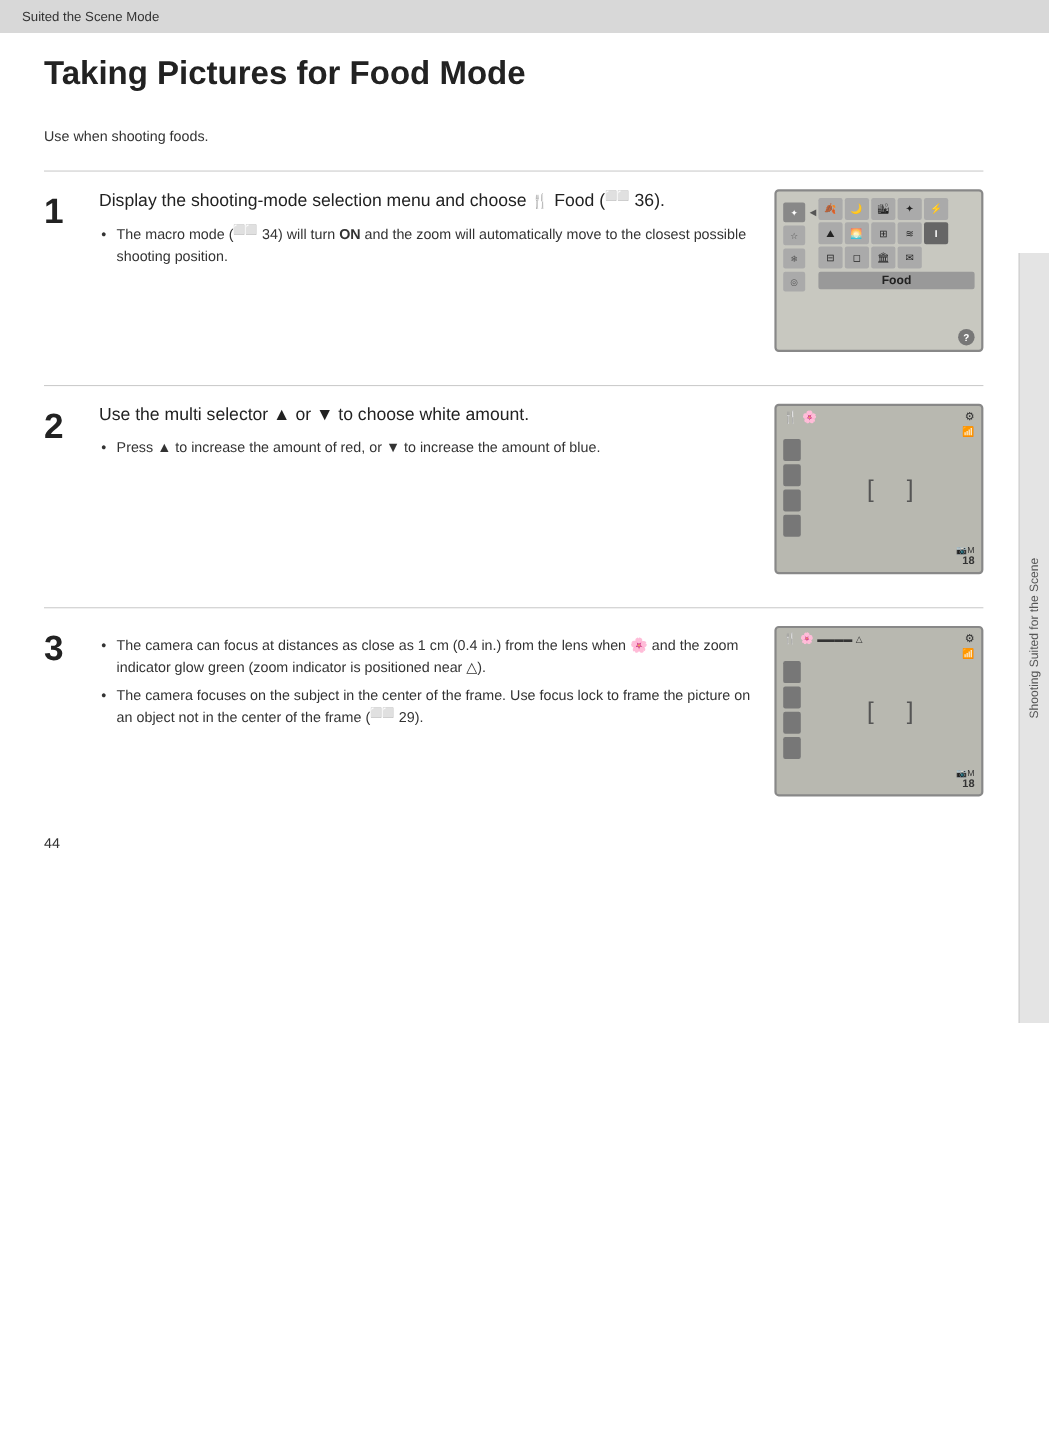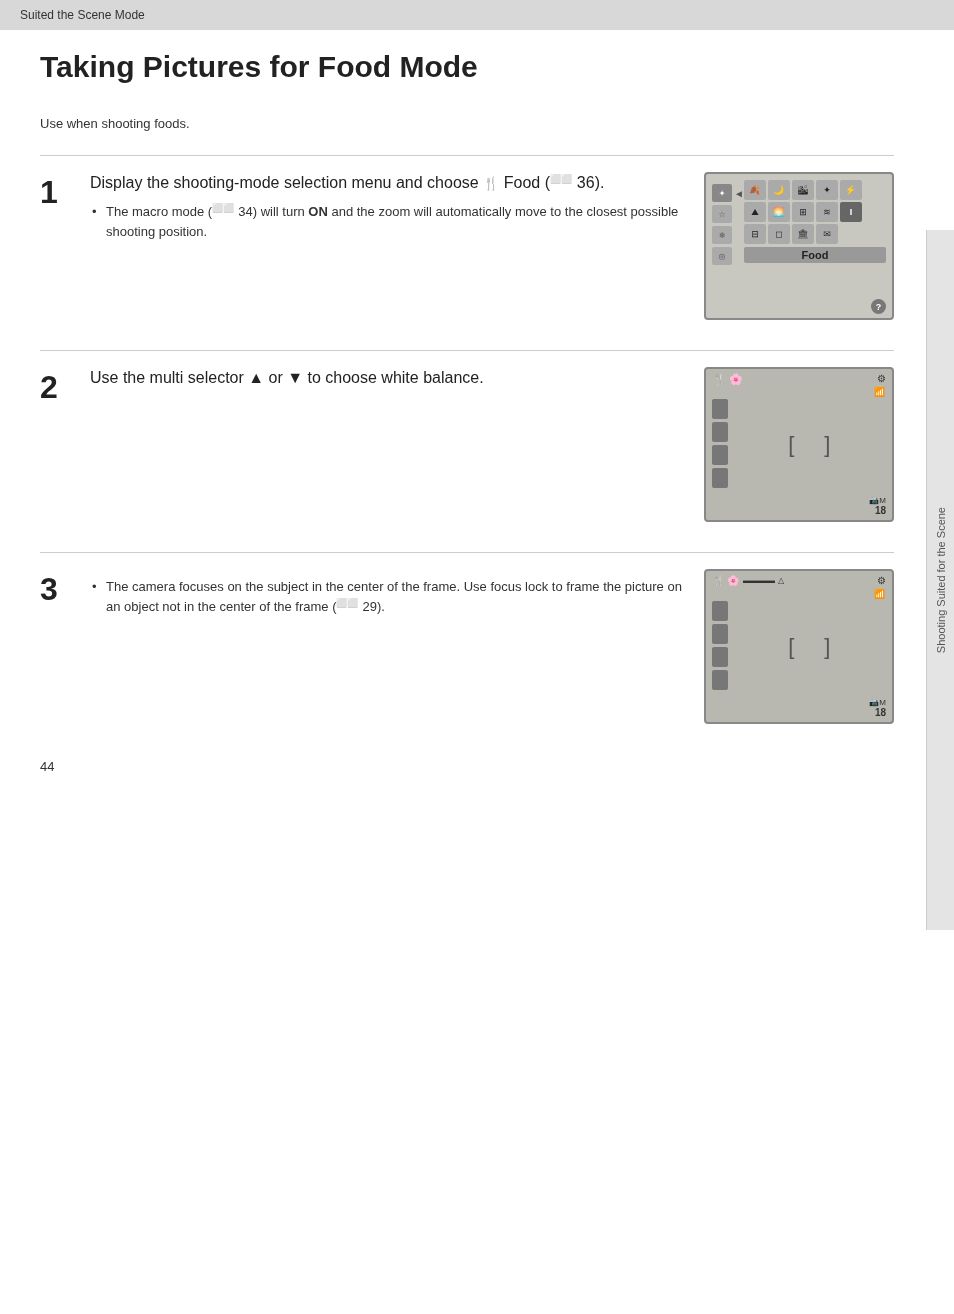--- a/index.html
+++ b/index.html
@@ -177,22 +177,27 @@
 
         <div style="position:absolute; bottom:4px; right:6px; width:15px; height:15px; background:#777; border-radius:50%; color:#fff; font-size:9px; display:flex; align-items:center; justify-content:center; font-weight:bold;">?</div>
       </div>
     </div>
   </div>
 
   <div class="step-section">
     <div class="step-number">2</div>
     <div class="step-content">
       <div class="step-heading">
-        Use the multi selector ▲ or ▼ to choose white balance.
-      </div>
+        Use the multi selector ▲ or ▼ to choose white amount.
+      </div>
+      <ul class="bullet-list">
+        <li>
+          Press ▲ to increase the amount of red, or ▼ to increase the amount of blue.
+        </li>
+      </ul>
     </div>
 
     <div class="screen-wrapper">
       <div style="width:190px; height:155px; background:#b8b8b0; border:2px solid #888; border-radius:4px; position:relative; overflow:hidden;">
 
         <div style="position:absolute; top:4px; left:6px; display:flex; gap:4px; font-size:11px; color:#333;">
           <span>🍴</span>
           <span>🌸</span>
         </div>
 
@@ -215,20 +220,23 @@
           <div style="font-size:10px; color:#333; font-weight:bold;">18</div>
         </div>
       </div>
     </div>
   </div>
 
   <div class="step-section">
     <div class="step-number">3</div>
     <div class="step-content">
       <ul class="bullet-list step3-bullets">
+        <li>
+          The camera can focus at distances as close as 1 cm (0.4 in.) from the lens when 🌸 and the zoom indicator glow green (zoom indicator is positioned near △).
+        </li>
         <li>
           The camera focuses on the subject in the center of the frame. Use focus lock to frame the picture on an object not in the center of the frame (<span style="font-size:9px; vertical-align:super;">⬜⬜</span> 29).
         </li>
       </ul>
     </div>
 
     <div class="screen-wrapper">
       <div style="width:190px; height:155px; background:#b8b8b0; border:2px solid #888; border-radius:4px; position:relative; overflow:hidden;">
 
         <div style="position:absolute; top:4px; left:6px; right:6px; display:flex; align-items:center; gap:3px; font-size:10px; color:#333;">

